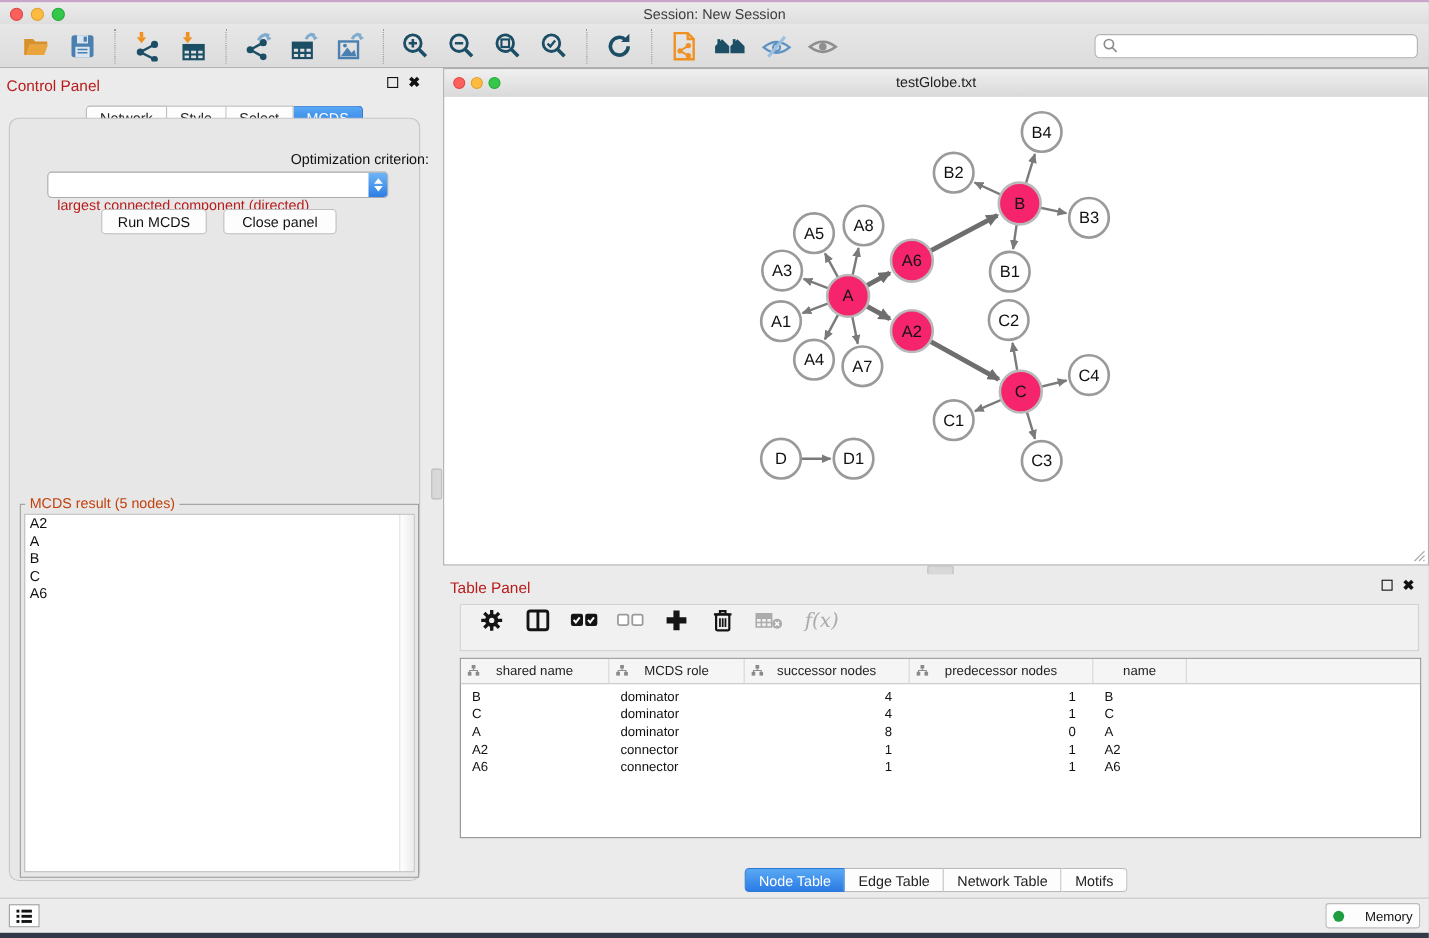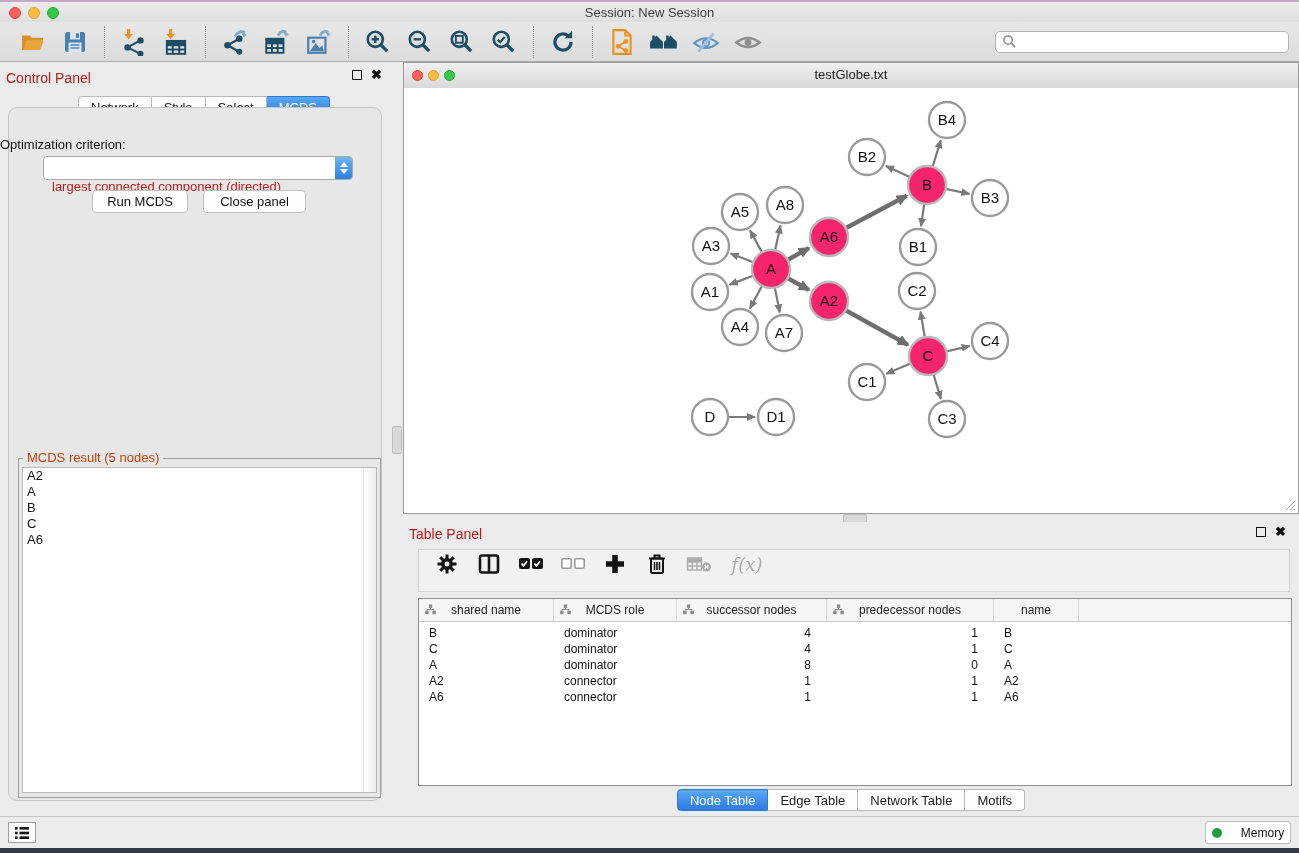--- a/index.html
+++ b/index.html
@@ -30,21 +30,21 @@
   .float-box{width:10px;height:10px;border:1.5px solid #111;box-sizing:border-box;}
   .close-x{font-size:13px;font-weight:bold;color:#111;line-height:10px;}
   .tabs-row{position:absolute;display:flex;}
   .tab{height:21px;line-height:21px;padding:0 12px;font-size:13px;color:#222;background:#FDFDFD;
     border:1px solid #B9B9B9;border-left:none;box-sizing:border-box;}
   .tab:first-child{border-left:1px solid #B9B9B9;border-radius:4px 0 0 4px;}
   .tab:last-child{border-radius:0 4px 4px 0;}
   .tab.active{background:linear-gradient(#58A9F4,#2B7BE4);color:#fff;border-color:#2E77D4;}
   #cp-content{position:absolute;left:8px;top:45px;width:374px;height:694px;background:#E7E7E7;
     border:1px solid #C5C5C5;border-radius:9px;box-sizing:border-box;}
-  #opt-label{position:absolute;left:0;width:390px;top:75px;text-align:left;font-size:13px;color:#111;}
+  #opt-label{position:absolute;left:0;width:390px;top:75px;text-align:right;font-size:13px;color:#111;}
   #criterion-select{position:absolute;left:43px;top:94px;width:310px;height:24px;background:#fff;
     border:1px solid #ABABAB;border-radius:4px;box-sizing:border-box;display:flex;align-items:center;}
   #criterion-select .val{flex:1;font-size:13px;color:#b91c1c;padding-left:8px;white-space:nowrap;overflow:hidden;margin-top:36px;}
   .stepper{width:17px;height:22px;margin-right:0;background:linear-gradient(#6FB5F7,#2D7EE5);
     border-radius:0 3px 3px 0;display:flex;flex-direction:column;align-items:center;justify-content:center;gap:2px;}
   .stepper .up{width:0;height:0;border-left:4px solid transparent;border-right:4px solid transparent;border-bottom:5px solid #fff;}
   .stepper .dn{width:0;height:0;border-left:4px solid transparent;border-right:4px solid transparent;border-top:5px solid #fff;}
   .cp-btn{position:absolute;top:128px;height:23px;background:#FDFDFD;border:1px solid #BFBFBF;border-radius:4px;
     font-size:13px;color:#111;font-family:inherit;box-sizing:border-box;padding:0 14px;}
   .groupbox{position:absolute;left:18px;top:396px;width:363px;height:340px;border:1px solid #9E9E9E;box-sizing:border-box;}
@@ -66,21 +66,21 @@
   #nw-titlebar .light{width:11px;height:11px;}
   #nw-titlebar .title{position:absolute;left:0;right:0;top:4px;text-align:center;font-size:13px;color:#222;}
   #net-canvas{position:absolute;left:0;top:25px;right:0;bottom:0;background:#fff;}
   #resize-grip{position:absolute;right:2px;bottom:2px;width:13px;height:13px;}
   
   #table-panel{position:absolute;left:403px;top:522px;width:896px;height:294px;background:#EBEBEB;}
   #tp-toolbar{position:absolute;left:15px;top:27px;width:872px;height:43px;background:#F1F1F1;
     border:1px solid #D2D2D2;box-sizing:border-box;display:flex;padding-left:14px;gap:14px;}
   .tp-ic{display:flex;align-items:center;justify-content:center;width:28px;height:28px;flex:none;}
   .fx-label{font-family:"DejaVu Serif",serif;font-style:italic;font-size:18px;color:#ABABAB;}
-  #node-table{position:absolute;left:15px;top:76px;width:874px;height:188px;background:#fff;
+  #node-table{position:absolute;left:15px;top:76px;width:874px;height:164px;background:#fff;
     border:1px solid #8F8F8F;box-sizing:border-box;}
   #nt-header{position:absolute;left:0;top:0;right:0;height:22px;background:#F5F5F5;border-bottom:1px solid #C9C9C9;display:flex;}
   .hcell{position:relative;height:22px;border-right:1px solid #D6D6D6;box-sizing:border-box;
     display:flex;align-items:center;justify-content:center;font-size:12px;color:#222;}
   .hcell .hicon{position:absolute;left:6px;top:5px;}
   .trow{display:flex;height:16px;align-items:center;}
   .tcell{font-size:12px;color:#111;box-sizing:border-box;white-space:nowrap;overflow:hidden;}
   .tcell.left{padding-left:10px;text-align:left;}
   .tcell.right{padding-right:16px;text-align:right;}
   #nt-body{position:absolute;left:0;top:22px;right:0;bottom:0;padding-top:4px;}

